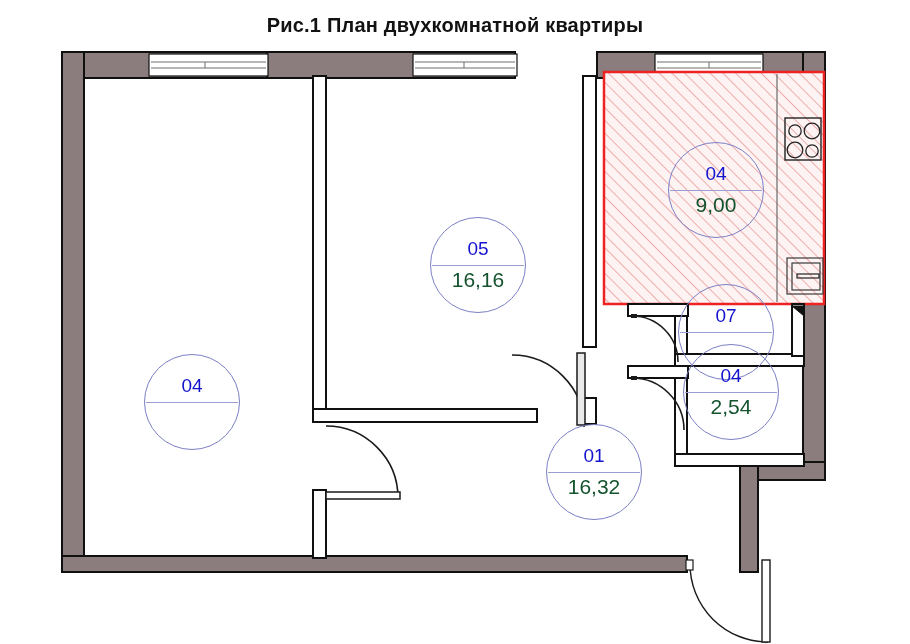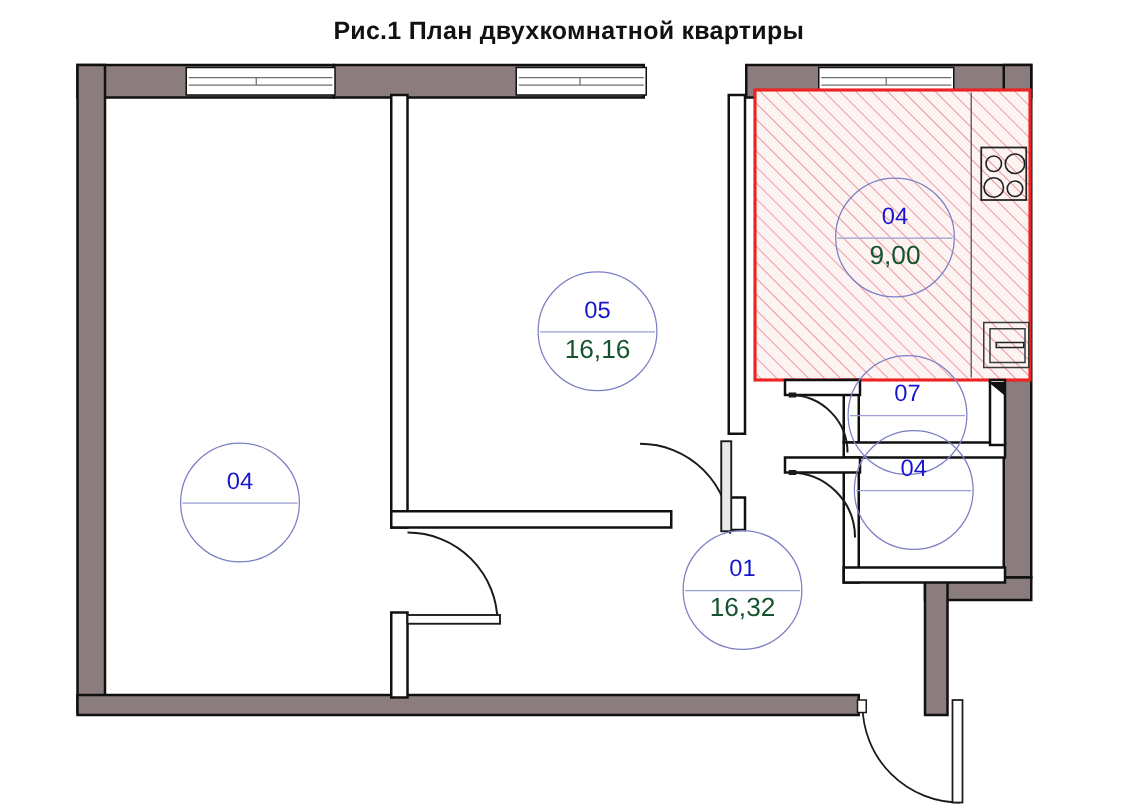--- a/index.html
+++ b/index.html
@@ -190,14 +190,15 @@
   </div>
   <div class="room-tag" style="left:726px;top:332px;">
     <div class="tag-circle"></div>
     <div class="tag-rule"></div>
     <div class="tag-num">07</div>
   </div>
   <div class="room-tag" style="left:731px;top:392px;">
     <div class="tag-circle"></div>
     <div class="tag-rule"></div>
     <div class="tag-num">04</div>
+    <div class="tag-area">2,54</div>
   </div>
 </div>
 
 </body></html>

